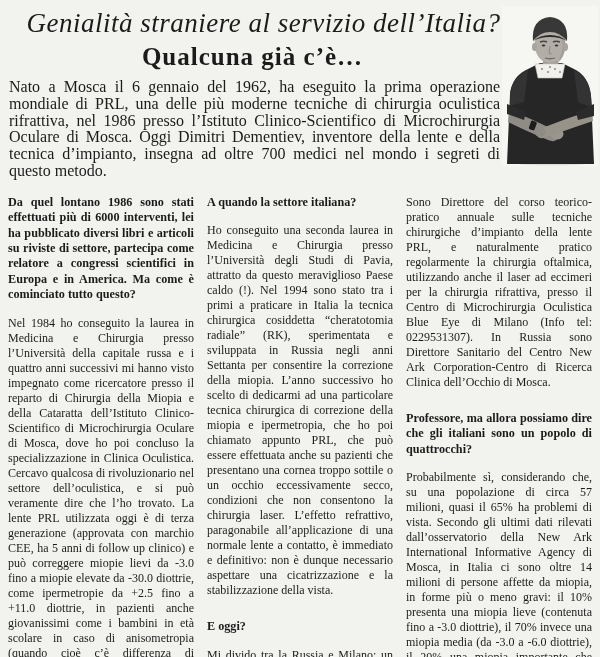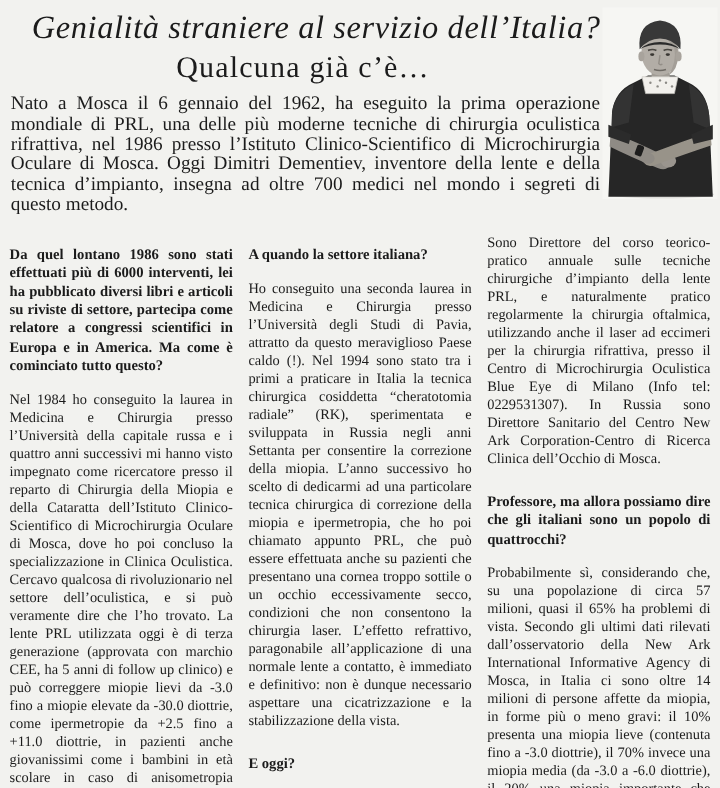--- a/index.html
+++ b/index.html
@@ -31,21 +31,21 @@
     margin: 0;
     font-weight: normal;
     padding-left: 22px;
   }
   .title2 {
     font-style: normal;
     font-size: 25px;
     line-height: 30px;
     letter-spacing: 1px;
     margin: 3px 0 0 0;
-    font-weight: normal;
+    font-weight: bold;
   }
   
   .photo {
     position: absolute;
     top: 6px;
     right: 2px;
     width: 96px;
     height: 160px;
   }
   
@@ -66,21 +66,21 @@
     font-size: 12px;
     line-height: 15px;
     text-align: justify;
     hyphens: auto;
     -webkit-hyphens: auto;
   }
   .q {
     font-weight: bold;
     font-size: 12.2px;
     line-height: 15.4px;
-    margin: 10px 0 13px 0;
+    margin: 0 0 13px 0;
   }
   .q.spaced { margin-top: 21px; }
   .a { margin: 0 0 13px 0; }
   .a:last-child { margin-bottom: 0; }
 </style>
 </head>
 <body>
 
 <div class="page">
 

